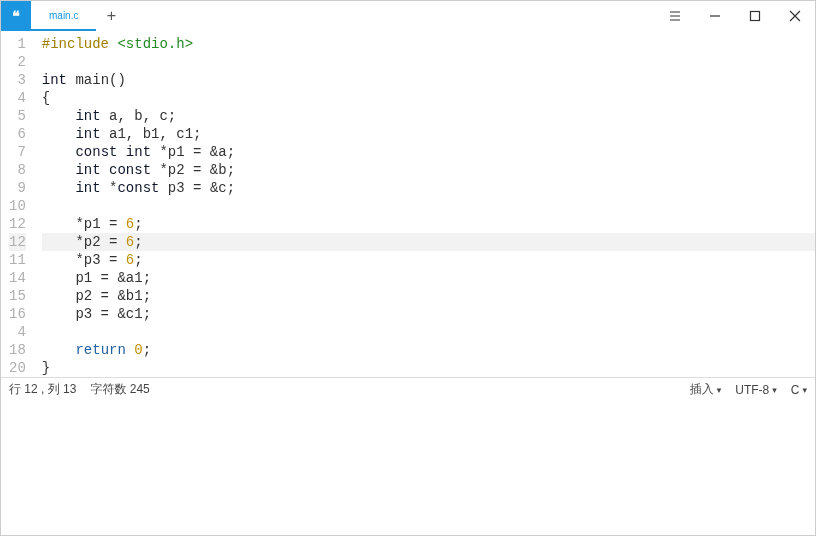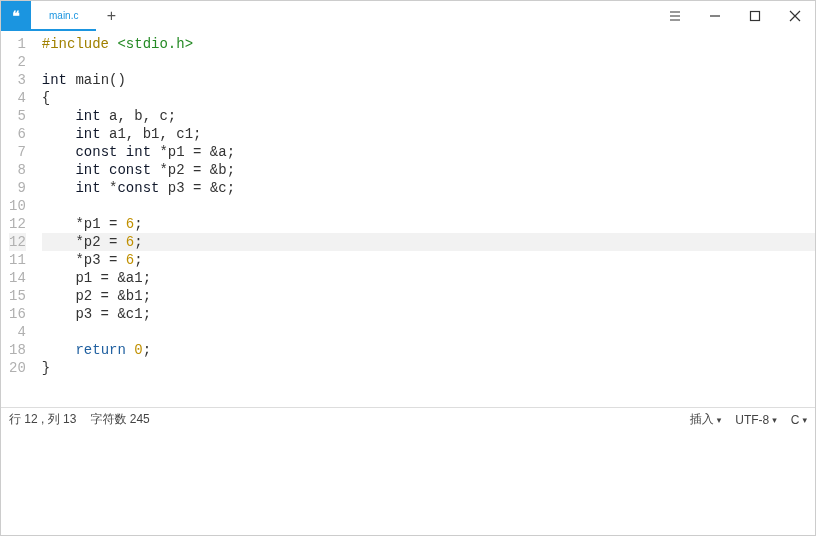--- a/index.html
+++ b/index.html
@@ -94,21 +94,20 @@
 .kw-ret { color: #2060a0; }
 .statusbar {
   height: 24px;
   border-top: 1px solid #ddd;
   display: flex;
   align-items: center;
   font-size: 12px;
   color: #444;
   padding: 0 8px;
   gap: 14px;
-  margin-top: 30px;
 }
 .statusbar .spacer { flex: 1; }
 .status-item { display: flex; align-items: center; cursor: pointer; }
 .status-item .caret { margin-left: 3px; font-size: 9px; }
 .watermark {
   position: absolute;
   right: 20px;
   bottom: 24px;
   color: #e6e6e6;
   font-size: 13px;

